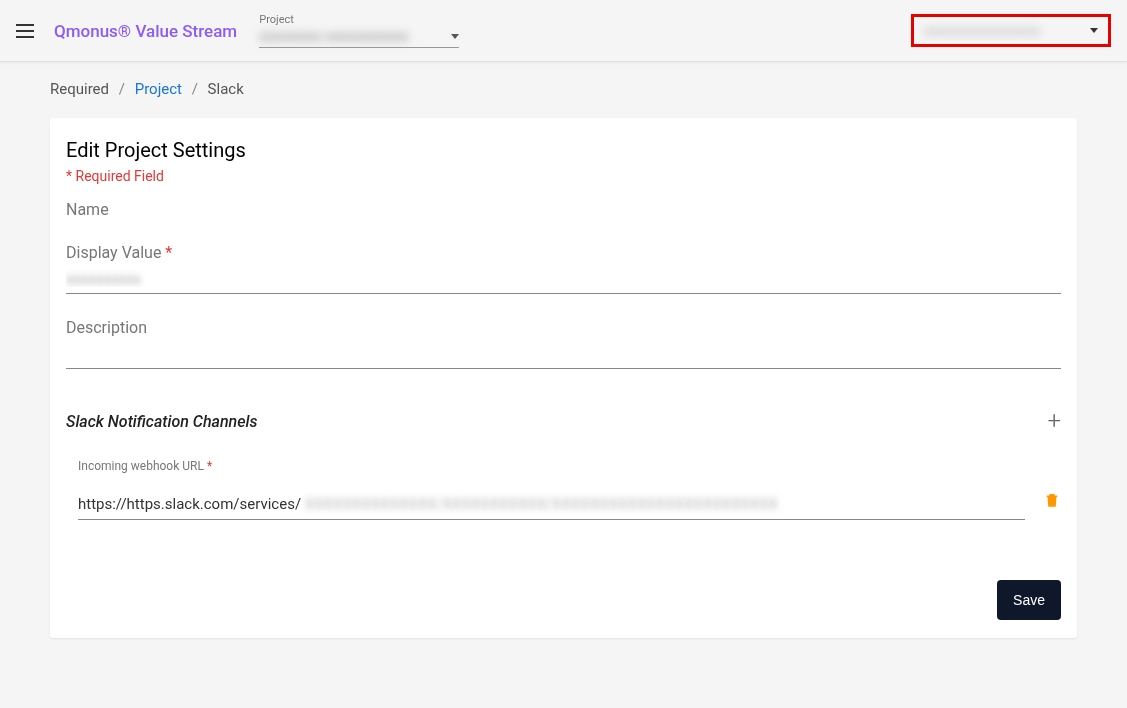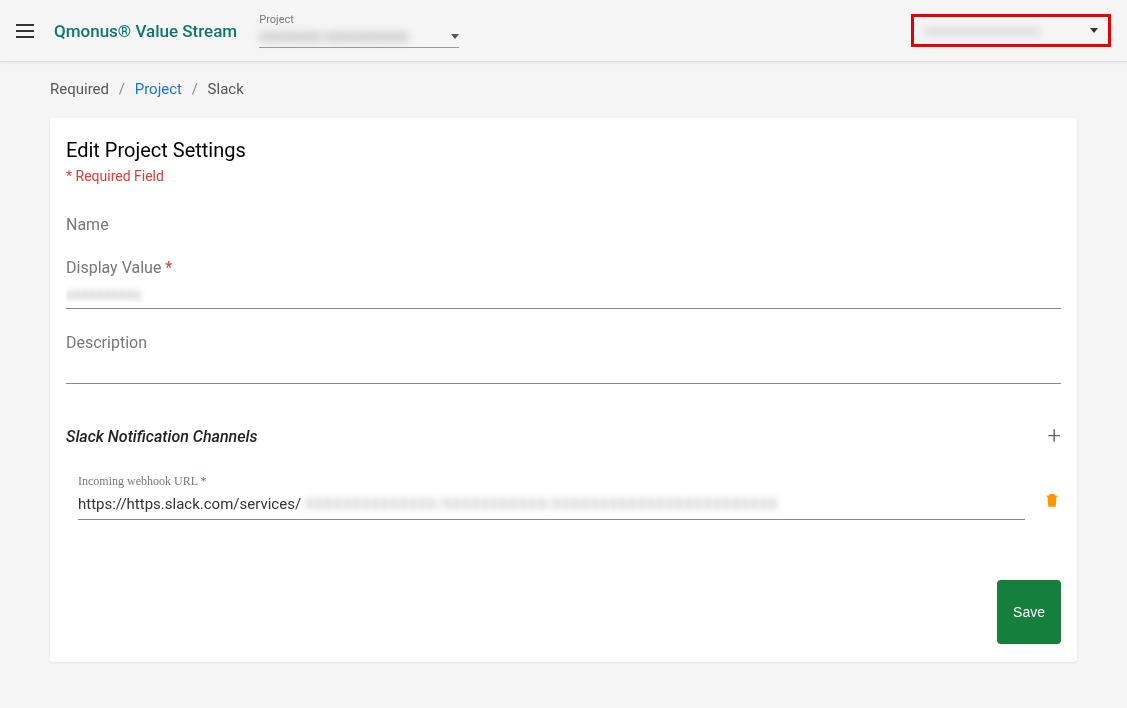--- a/index.html
+++ b/index.html
@@ -36,21 +36,21 @@
     .menu-icon span {
       display: block;
       height: 2px;
       background: #333;
       width: 18px;
     }
     .brand {
       margin-left: 14px;
       font-size: 17px;
       font-weight: 500;
-      color: #0f766e;
+      color: #8b5cf6;
     }
     .project-selector {
       margin-left: 22px;
       display: flex;
       flex-direction: column;
       position: relative;
     }
     .project-label {
       font-size: 11px;
       color: #777;
@@ -126,21 +126,21 @@
     }
     .card-title {
       font-size: 20px;
       font-weight: 400;
       color: #000000;
       margin-bottom: 6px;
     }
     .required-note {
       color: #e53935;
       font-size: 14px;
-      margin-bottom: 31px;
+      margin-bottom: 16px;
     }
     .form-field {
       margin-bottom: 24px;
     }
     .field-label {
       font-size: 16px;
       color: #777;
       margin-bottom: 4px;
       display: block;
     }
@@ -186,23 +186,22 @@
       align-items: flex-end;
       margin-bottom: 10px;
       padding-left: 12px;
     }
     .webhook-field {
       flex: 1;
     }
     .webhook-label {
       font-size: 12px;
       color: #777;
-      margin-bottom: 2px;
+      margin-bottom: 18px;
       display: block;
-      font-family: Liberation Serif, serif;
     }
     .webhook-label .req {
       color: #e53935;
     }
     .webhook-input {
       width: 100%;
       border: none;
       border-bottom: 1px solid #888;
       font-size: 15px;
       padding: 4px 0 6px 0;
@@ -224,24 +223,24 @@
       width: 18px;
       height: 20px;
       fill: #ff9800;
     }
     .footer-actions {
       display: flex;
       justify-content: flex-end;
       margin-top: 60px;
     }
     .save-btn {
-      background: #15803d;
+      background: #0f172a;
       color: #fff;
       border: none;
-      padding: 24px 16px;
+      padding: 12px 16px;
       font-size: 14px;
       border-radius: 4px;
       cursor: pointer;
       font-weight: 500;
     }
   </style>
 </head>
 <body>
 
 <div class="header">

